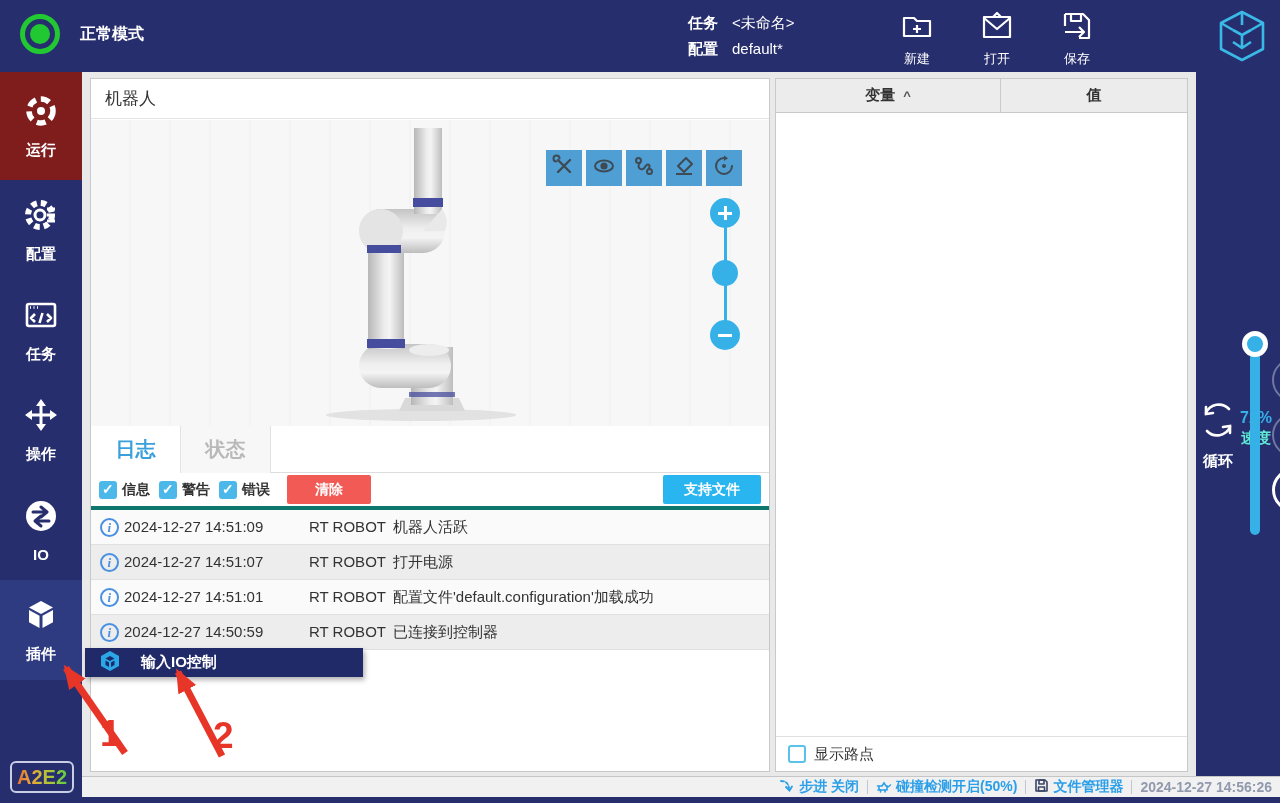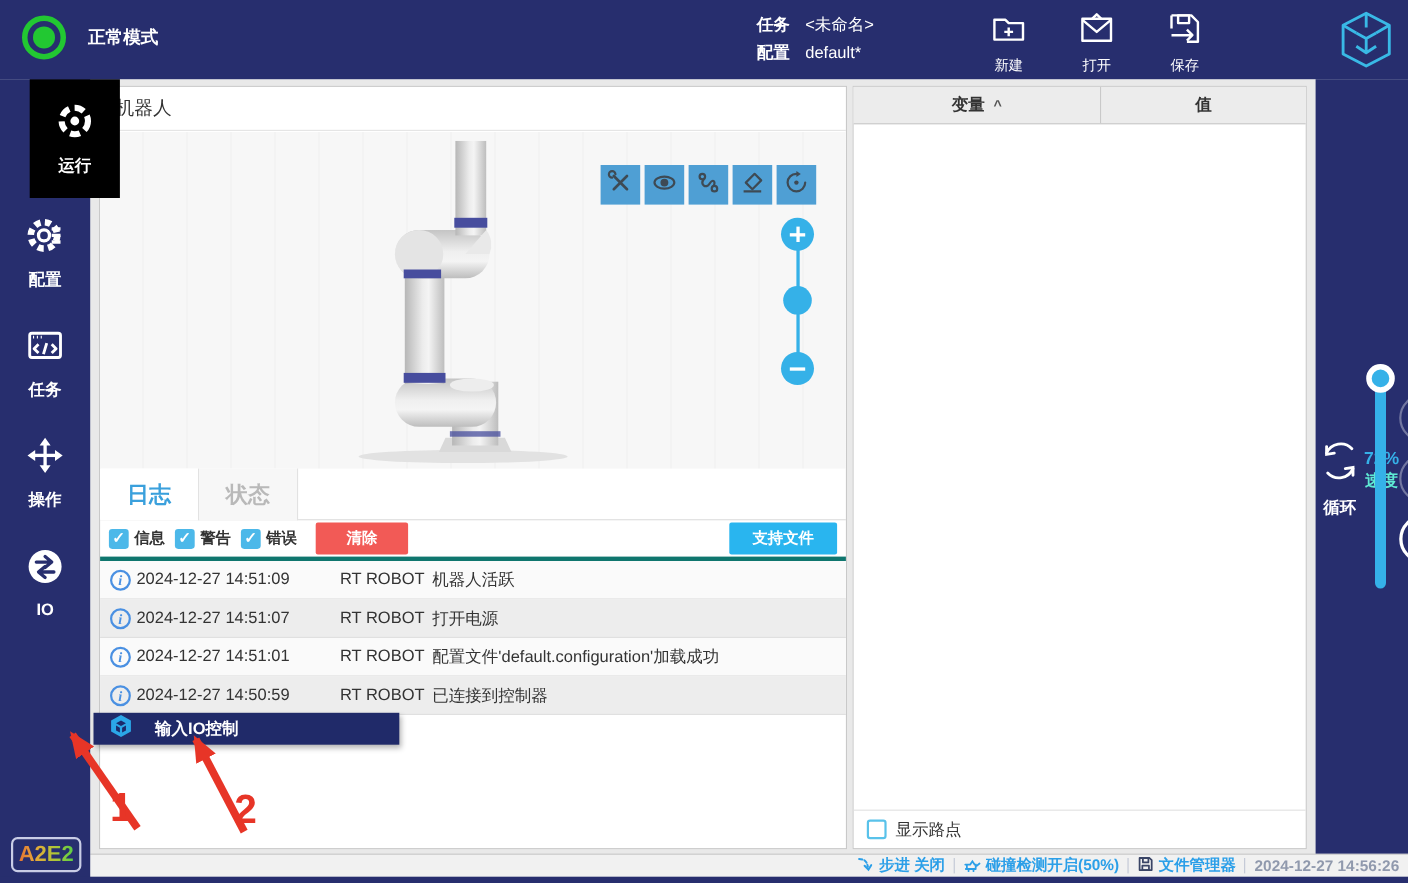--- a/index.html
+++ b/index.html
@@ -19,21 +19,21 @@
   .tb-action { position:absolute; top:8px; width:64px; display:flex; flex-direction:column; align-items:center; color:#fff; cursor:pointer; }
   .tb-action svg { width:36px; height:36px; }
   .tb-action .tb-label { font-size:13px; margin-top:2px; }
   .tb-new { left:885px; } .tb-open { left:965px; } .tb-save { left:1045px; }
   .logo { position:absolute; left:1215px; top:8px; width:54px; height:56px; }
 
   
   .sidebar-left { position:absolute; left:0; top:72px; width:82px; height:731px; background:#272e6e; z-index:4; }
   .nav-item { width:82px; height:100px; display:flex; flex-direction:column; align-items:center; justify-content:center; gap:8px; color:#fff; cursor:pointer; }
   .nav-item.h108 { height:108px; }
-  .nav-item.active { background:#000000;margin-left:27px; }
+  .nav-item.active { background:#7f1d1d; }
   .nav-item.hovered { background:#2f3b80; }
   .nav-item svg { width:36px; height:36px; }
   .nav-label { font-size:15px; font-weight:bold; }
   .badge { position:absolute; left:10px; bottom:10px; width:64px; height:32px; border:2px solid #c9cde6; border-radius:6px;
            display:flex; align-items:center; justify-content:center; font-size:20px; font-weight:bold;
            background:linear-gradient(90deg,#e06030,#e8a838,#a8c838,#3ecf4a); -webkit-background-clip:text; background-clip:text; color:transparent; }
 
   
   .sidebar-right { position:absolute; left:1196px; top:72px; width:84px; height:704px; background:#272e6e; z-index:4;
                    display:flex; flex-direction:row; align-items:center; }
@@ -222,20 +222,30 @@
     </div>
     <div class="nav-item">
       <span>
         <svg viewBox="0 0 36 36">
           <circle cx="18" cy="18" r="15" fill="#fff"></circle>
           <path d="M10,14 h13 M18,9 l6,5 l-6,5" fill="none" stroke="#272e6e" stroke-width="3" stroke-linejoin="round" stroke-linecap="round"></path>
           <path d="M26,23 h-13 M18,18 l-6,5 l6,5" fill="none" stroke="#272e6e" stroke-width="3" stroke-linejoin="round" stroke-linecap="round"></path>
         </svg>
       </span>
       <span class="nav-label">IO</span>
+    </div>
+    <div class="nav-item hovered">
+      <span>
+        <svg viewBox="0 0 36 36" fill="#fff">
+          <path d="M18,4 L30,10.5 L18,17 L6,10.5 Z"></path>
+          <path d="M6,13 L16.5,18.7 V31 L6,25.3 Z"></path>
+          <path d="M30,13 L19.5,18.7 V31 L30,25.3 Z"></path>
+        </svg>
+      </span>
+      <span class="nav-label">插件</span>
     </div>
     <div class="badge">A2E2</div>
   </div>
 
   <div class="main-panel">
     <div class="panel-header">机器人</div>
 
     <div class="viewport">
       <svg class="robot-svg" width="360" height="295" viewBox="0 0 360 295">
         <defs>

